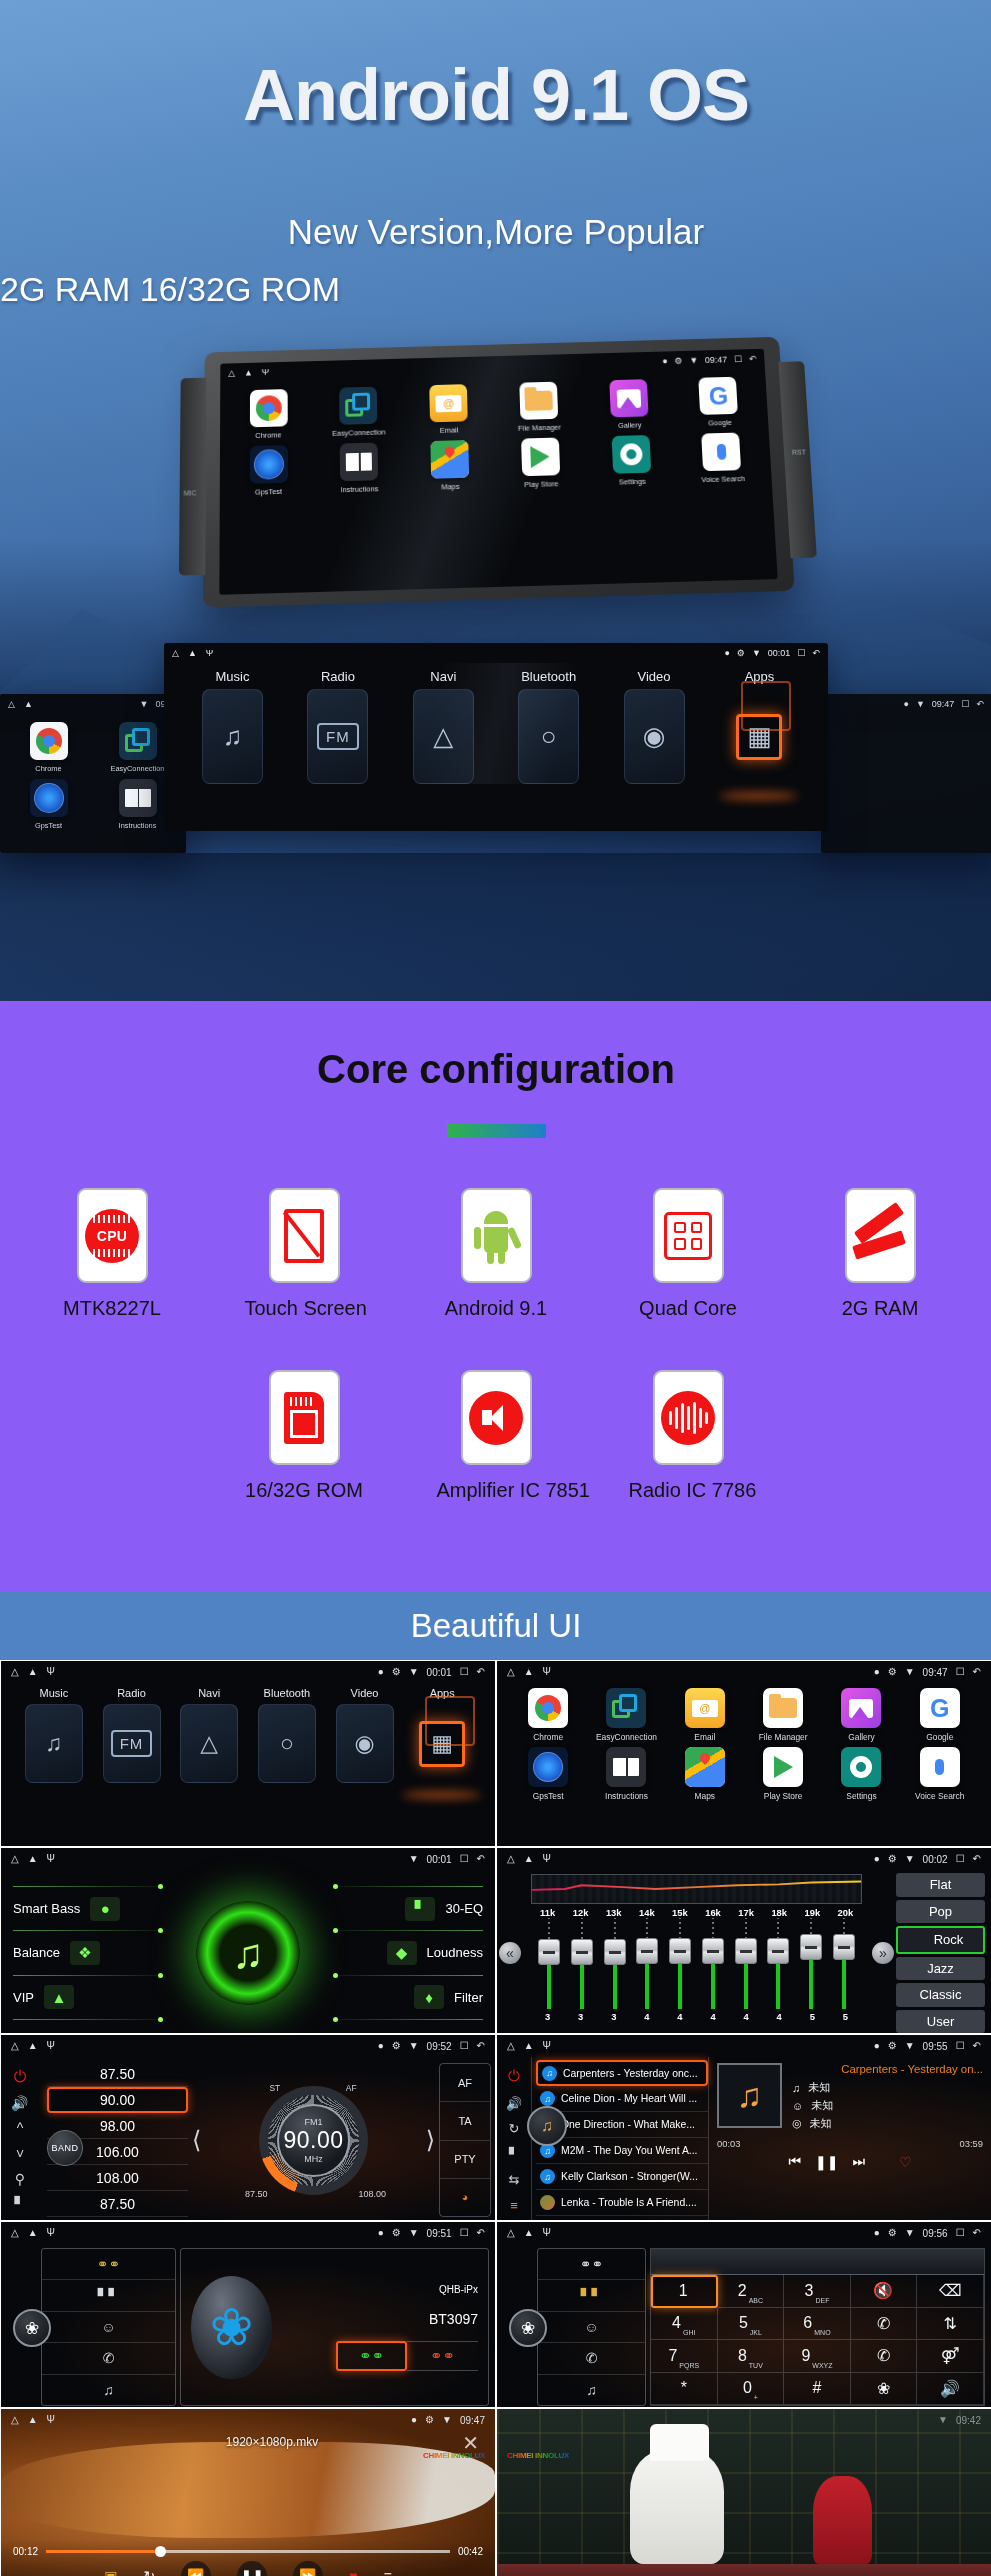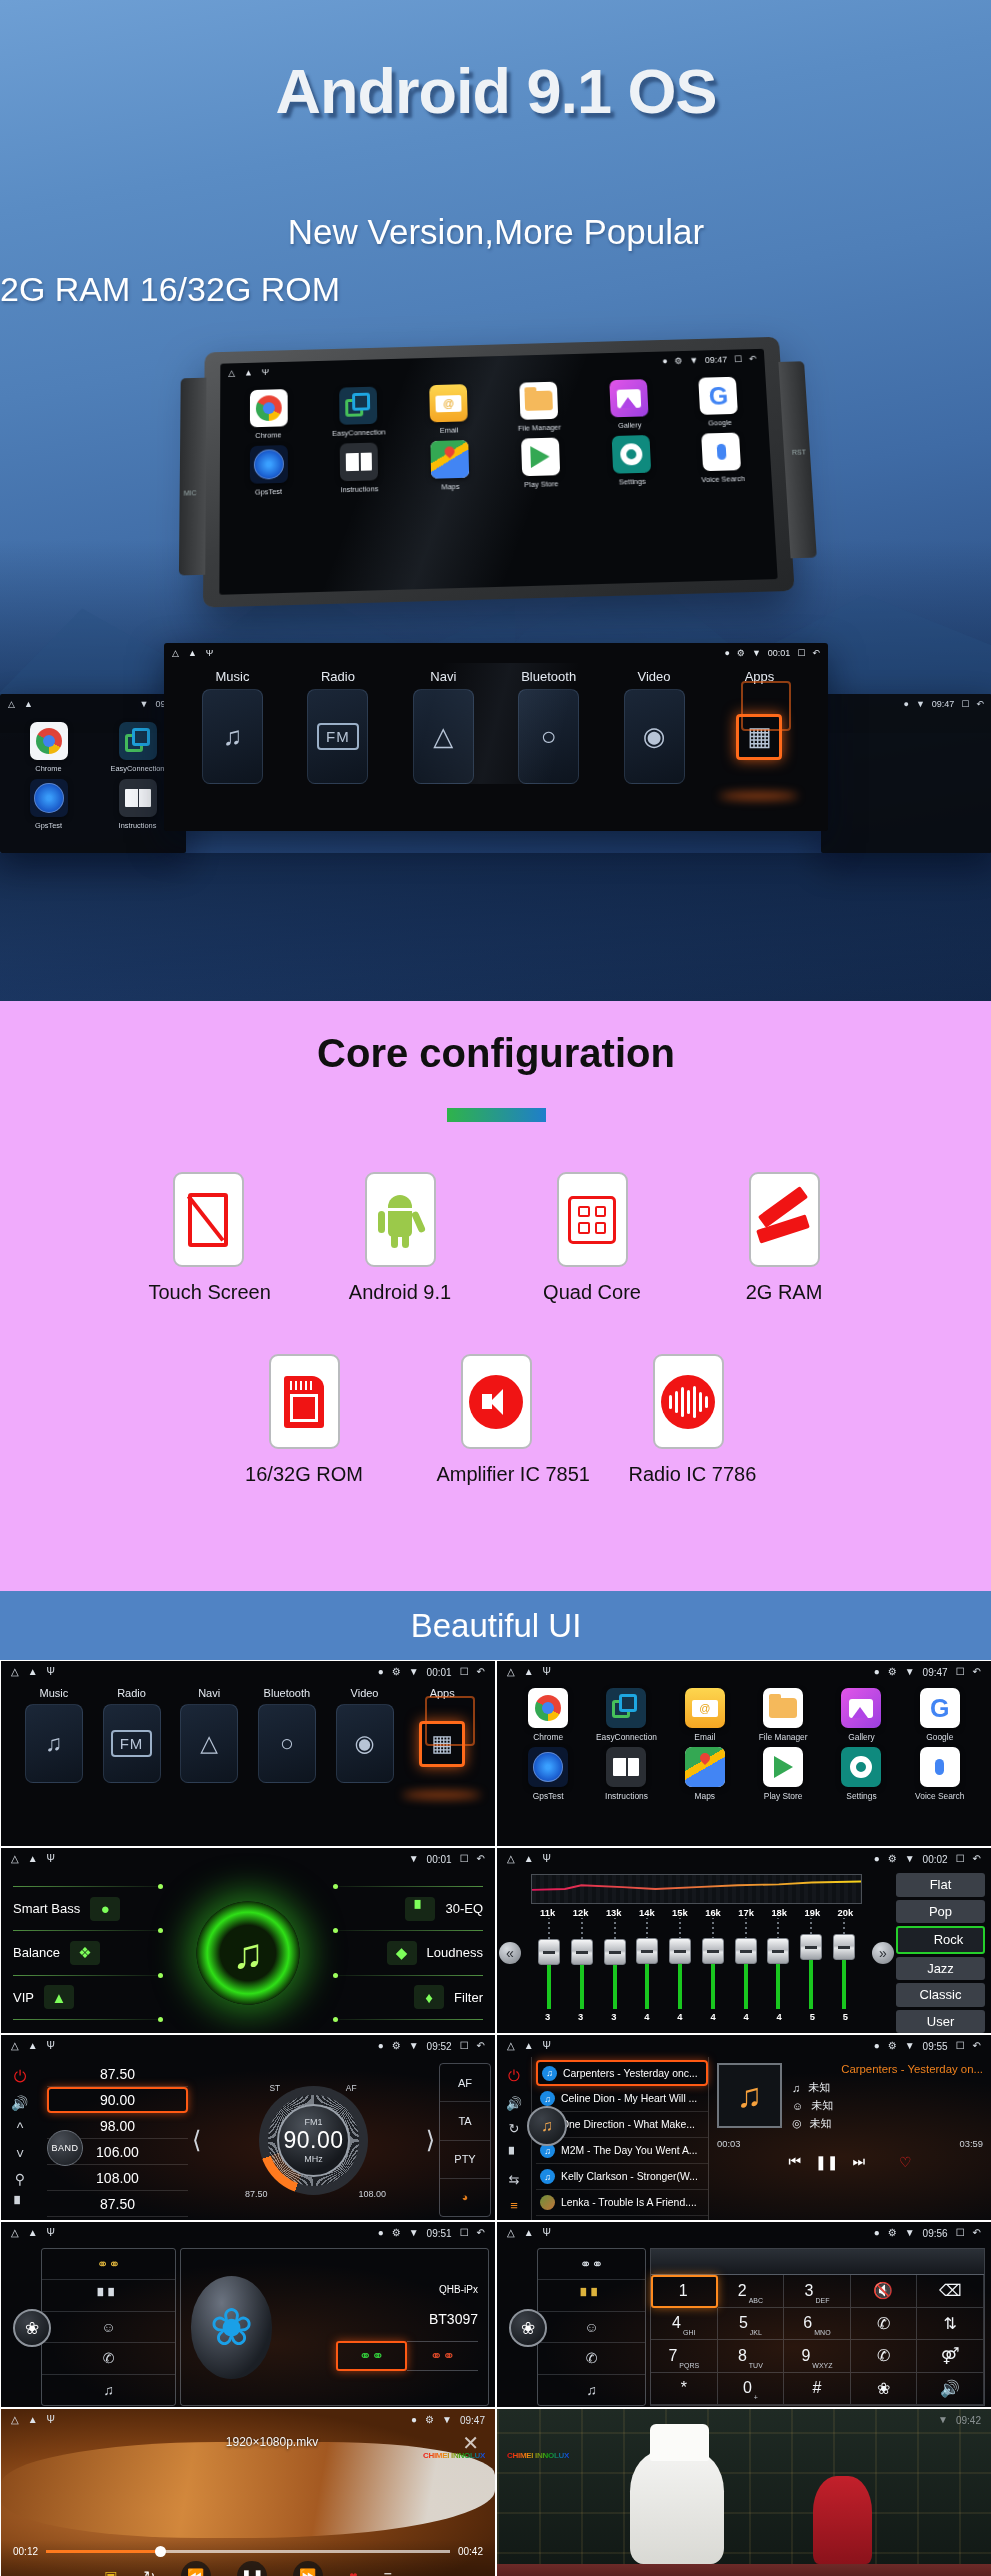--- a/index.html
+++ b/index.html
@@ -23,21 +23,21 @@
   }
   .hero-mtn:before,.hero-mtn:after{
     content:""; position:absolute; bottom:0; height:178px;
     background:rgba(40,80,130,.35);
   }
   .hero-mtn:before{ left:-40px; width:555px; clip-path:polygon(0 100%,22% 30%,40% 62%,60% 12%,82% 55%,100% 28%,100% 100%); }
   .hero-mtn:after { right:-40px; width:595px; clip-path:polygon(0 100%,15% 42%,34% 8%,52% 58%,72% 22%,100% 60%,100% 100%); }
 
   .hero-title {
     position:absolute; top:58px; left:0; width:100%;
-    text-align:center; font-size:63px; font-weight:bold; letter-spacing:-1px;
+    text-align:center; font-size:72px; font-weight:bold; letter-spacing:-1px;
     color:#eef2f6; text-shadow:4px 5px 3px rgba(20,45,85,.55);
     line-height:1.05;
   }
   .hero-sub1 {
     position:absolute; top:212px; left:0; width:100%;
     text-align:center; font-size:35px; color:#fff;
     text-shadow:1px 2px 3px rgba(20,45,85,.4);
   }
   .hero-sub2 {
     position:absolute; top:270px; left:0; width:100%;
@@ -166,22 +166,22 @@
 
   
   .reflection{
     position:absolute; left:0; top:853px; width:992px; height:149px;
     background:linear-gradient(to bottom,rgba(13,31,60,.75),rgba(13,31,60,.12));
     overflow:hidden; z-index:3;
   }
 
   
   .core {
-    position:relative; width:992px; height:590px; background:#f0abfc;
-    padding-top:30px;
+    position:relative; width:992px; height:590px; background:#8b5cf6;
+    padding-top:46px;
   }
   .core-h2{ text-align:center; font-size:40px; font-weight:bold; color:#101010; }
   .core-bar{
     width:99px; height:14px; margin:32px auto 0;
     background:linear-gradient(90deg,#2fb34a,#1f7ecb);
   }
   .cc-row{ display:flex; justify-content:center; gap:73px; margin-top:50px; }
   .cc-item{ width:119px; text-align:center; }
   .cc-box{
     width:71px; height:95px; margin:0 auto 14px; border:2px solid #b9bbbe;
@@ -666,20 +666,26 @@
   <div class="reflection"></div>
 </section>
 
 <section class="core">
   <h2 class="core-h2">Core configuration</h2>
   <div class="core-bar"></div>
 
   <div class="cc-row">
     <div class="cc-item">
       <div class="cc-box">
+        <span class="ico-cpu">CPU</span>
+      </div>
+      <div class="cc-lb">MTK8227L</div>
+    </div>
+    <div class="cc-item">
+      <div class="cc-box">
           <span class="ico-touch"></span>
         </div>
       <div class="cc-lb">Touch Screen</div>
     </div>
     <div class="cc-item">
       <div class="cc-box">
         <span class="ico-droid">
             <i class="head"></i>
             <i class="body"></i>
             <i class="arm l"></i>

